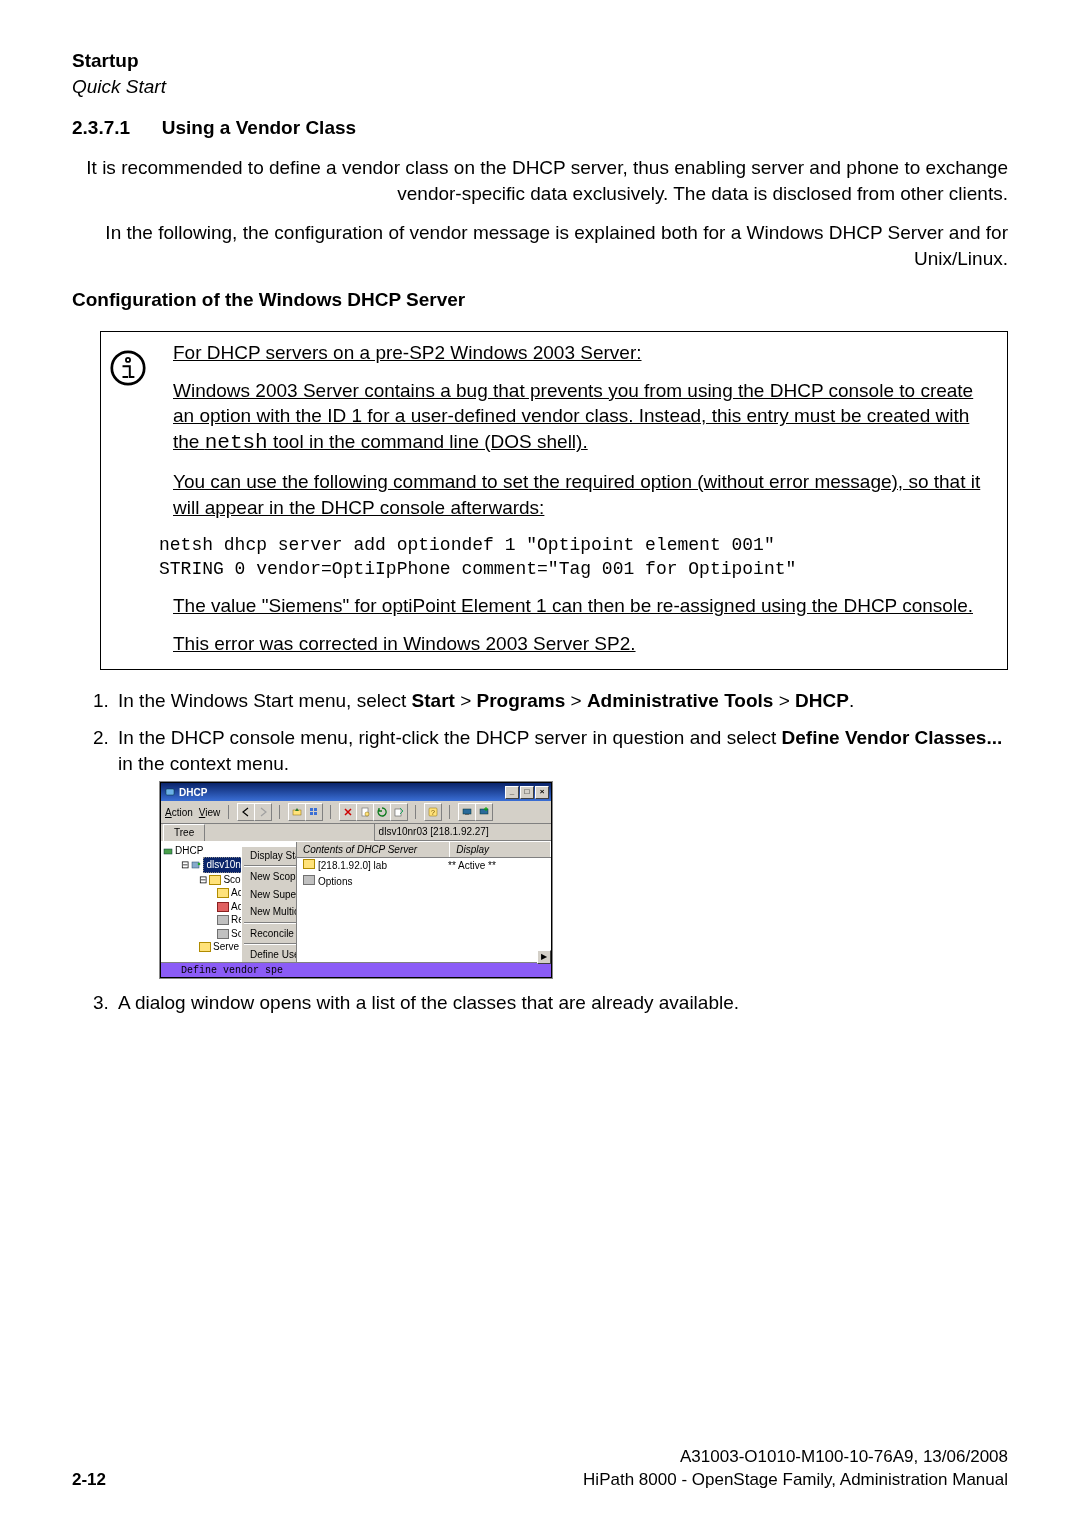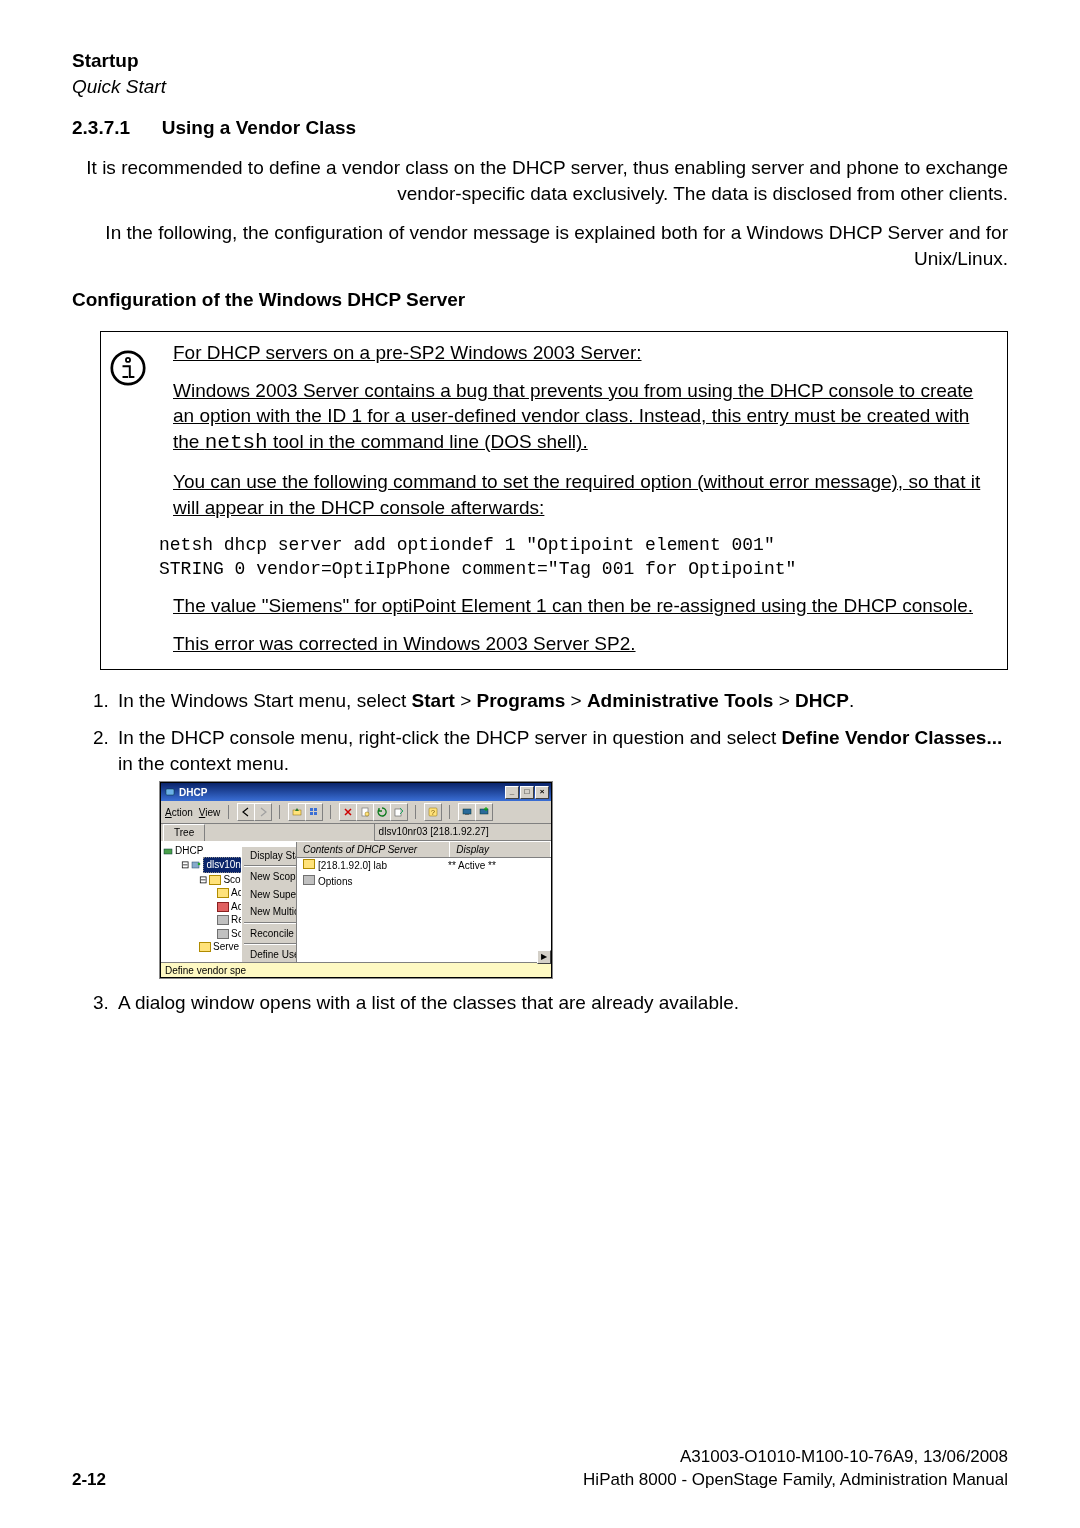--- a/index.html
+++ b/index.html
@@ -88,21 +88,21 @@
   .addr-bar { background:#d4d0c8; border-bottom:1px solid #808080; padding:1px 4px; }
   .r-headers { display:flex; border-bottom:1px solid #808080; background:#d4d0c8;font-style:italic; }
   .r-headers > div { border-right:1px solid #fff; padding:1px 6px; }
   .r-body { flex:1; background:#fff; position:relative; }
   .r-item { display:flex; padding:1px 6px; }
   .r-item > div:first-child { width:145px; display:flex; align-items:flex-start; gap:3px; }
   .scroll-right {
     position:absolute; bottom:0; right:0; height:12px; display:flex; justify-content:flex-end; width:100%;
   }
   .scroll-btn { width:12px; height:12px; background:#d4d0c8; border:1px solid #fff; border-right-color:#404040; border-bottom-color:#404040; display:flex; align-items:center; justify-content:center; font-size:8px;}
-  .statusbar { border-top:1px solid #808080; padding:1px 4px; font-size:10px; color:#000; background:#fef9c3; height:12px; }
+  .statusbar { border-top:1px solid #808080; padding:1px 20px; font-size:10px; color:#000; background:#8b5cf6; height:12px;font-family:Liberation Mono, monospace; }
   .tree-root { padding:2px 2px; font-size:10px; }
   .tree-lbl { display:flex; align-items:center; gap:2px; }
   .tree-sel { background:#0a246a; color:#fff; padding:0 2px; border:1px dotted #888; }
   .tree-sub { margin-left:18px; }
   .folder { width:10px; height:8px; background:#ffe27a; border:1px solid #b08b00; display:inline-block; }
   .folder.red { background:#e06060; border-color:#8a2020; }
   .folder.gray { background:#c0c0c0; border-color:#707070; }
   .ctx-menu {
     position:absolute; left:80px; top:4px;
     background:#d4d0c8; border:1px solid #000; font-size:10px; width:130px;

